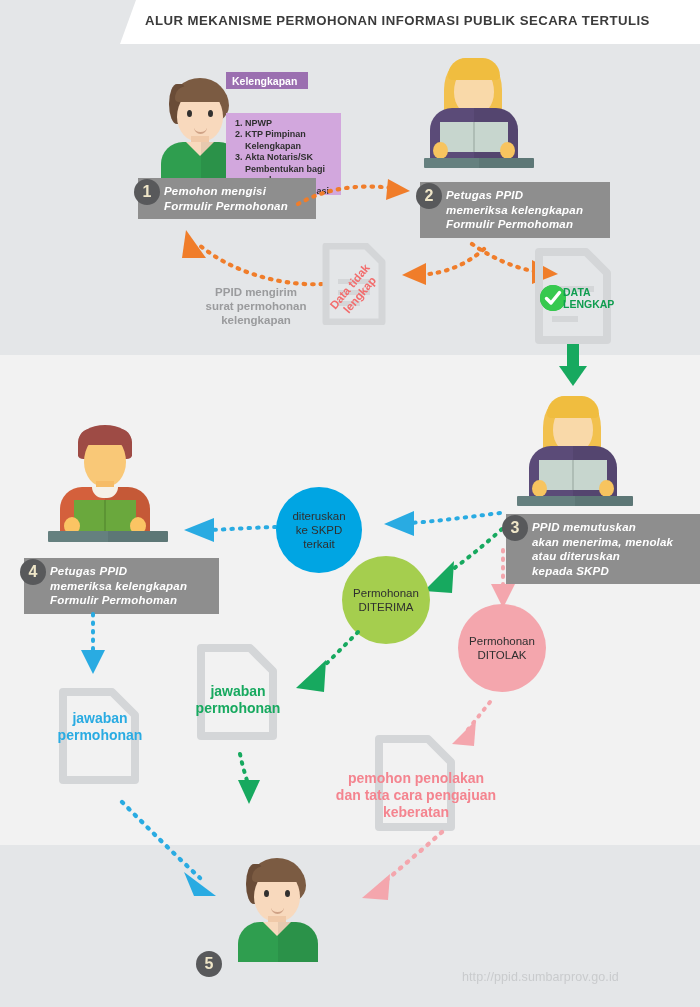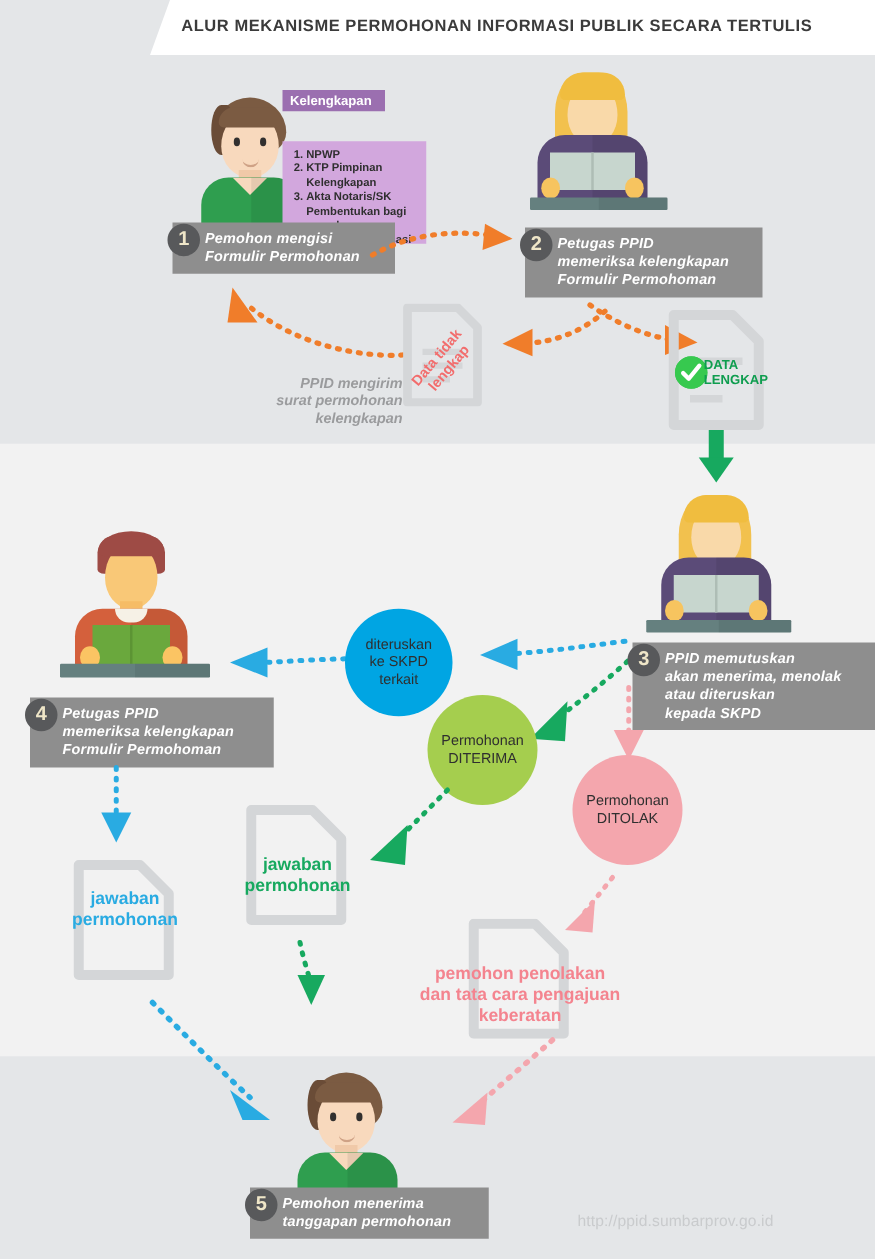--- a/index.html
+++ b/index.html
@@ -169,21 +169,21 @@
   <svg class="arrow" style="left:470px;top:240px;" width="100" height="52" viewBox="0 0 100 52">
     <path d="M2,4 C22,18 44,28 68,32" stroke="#f07d2a" stroke-width="4.2" stroke-dasharray="1.5 7" stroke-linecap="round" fill="none"></path>
     <polygon points="62,20 88,34 62,44" fill="#f07d2a"></polygon>
   </svg>
 
   <svg class="arrow" style="left:176px;top:228px;" width="150" height="66" viewBox="0 0 150 66">
     <path d="M146,56 C112,58 60,48 22,16" stroke="#f07d2a" stroke-width="4.2" stroke-dasharray="1.5 7" stroke-linecap="round" fill="none"></path>
     <polygon points="30,30 10,2 6,30" fill="#f07d2a"></polygon>
   </svg>
 
-  <div class="txt" style="left:190px;top:300px;width:132px;text-align:right;color:#9a9b9d;font-size:11.5px;font-weight:bold;line-height:14px;white-space:pre-line;font-style:italic;">PPID mengirim
+  <div class="txt" style="left:190px;top:285px;width:132px;text-align:center;color:#9a9b9d;font-size:11.5px;font-weight:bold;line-height:14px;white-space:pre-line;">PPID mengirim
 surat permohonan
 kelengkapan</div>
 
   <div class="doc" style="left:322px;top:243px;">
     <svg width="64" height="82" viewBox="0 0 64 82">
       <path d="M4,3 H44 L60,19 V79 H4 Z" fill="none" stroke="#d4d6d8" stroke-width="7" stroke-linejoin="round"></path>
       <rect x="16" y="36" width="32" height="5" fill="#d4d6d8"></rect>
       <rect x="16" y="47" width="32" height="5" fill="#d4d6d8"></rect>
       <rect x="16" y="58" width="22" height="5" fill="#d4d6d8"></rect>
     </svg>
@@ -342,19 +342,17 @@
     <div style="position:absolute;left:20px;top:8px;width:50px;height:16px;background:#7b5b42;border-radius:24px 24px 8px 8px;"></div>
     <div style="position:absolute;left:32px;top:32px;width:5px;height:7px;border-radius:50%;background:#32302f;"></div>
     <div style="position:absolute;left:53px;top:32px;width:5px;height:7px;border-radius:50%;background:#32302f;"></div>
     <div style="position:absolute;left:39px;top:49px;width:13px;height:5px;border-bottom:2px solid #cfa286;border-radius:0 0 10px 10px;"></div>
     <div class="p-neck" style="left:36px;top:58px;width:18px;height:12px;background:#f0c9a8;"></div>
     <div class="p-body" style="left:6px;top:64px;width:80px;height:40px;background:#2f9e4f;"></div>
     <div style="position:absolute;left:31px;top:64px;width:28px;height:14px;background:#f8d9bd;clip-path:polygon(0 0,50% 100%,100% 0);"></div>
     <div class="shade" style="left:46px;top:64px;width:40px;height:40px;border-radius:0 22px 0 0;"></div>
   </div>
 
-  <div class="steplabel" style="left:200px;top:950px;width:156px;">Pemohon menerima
-tanggapan permohonan</div>
   <div class="stepnum" style="left:196px;top:951px;">5</div>
 
   <div class="footer-url">http://ppid.sumbarprov.go.id</div>
 
 </div>
 
 </body></html>

